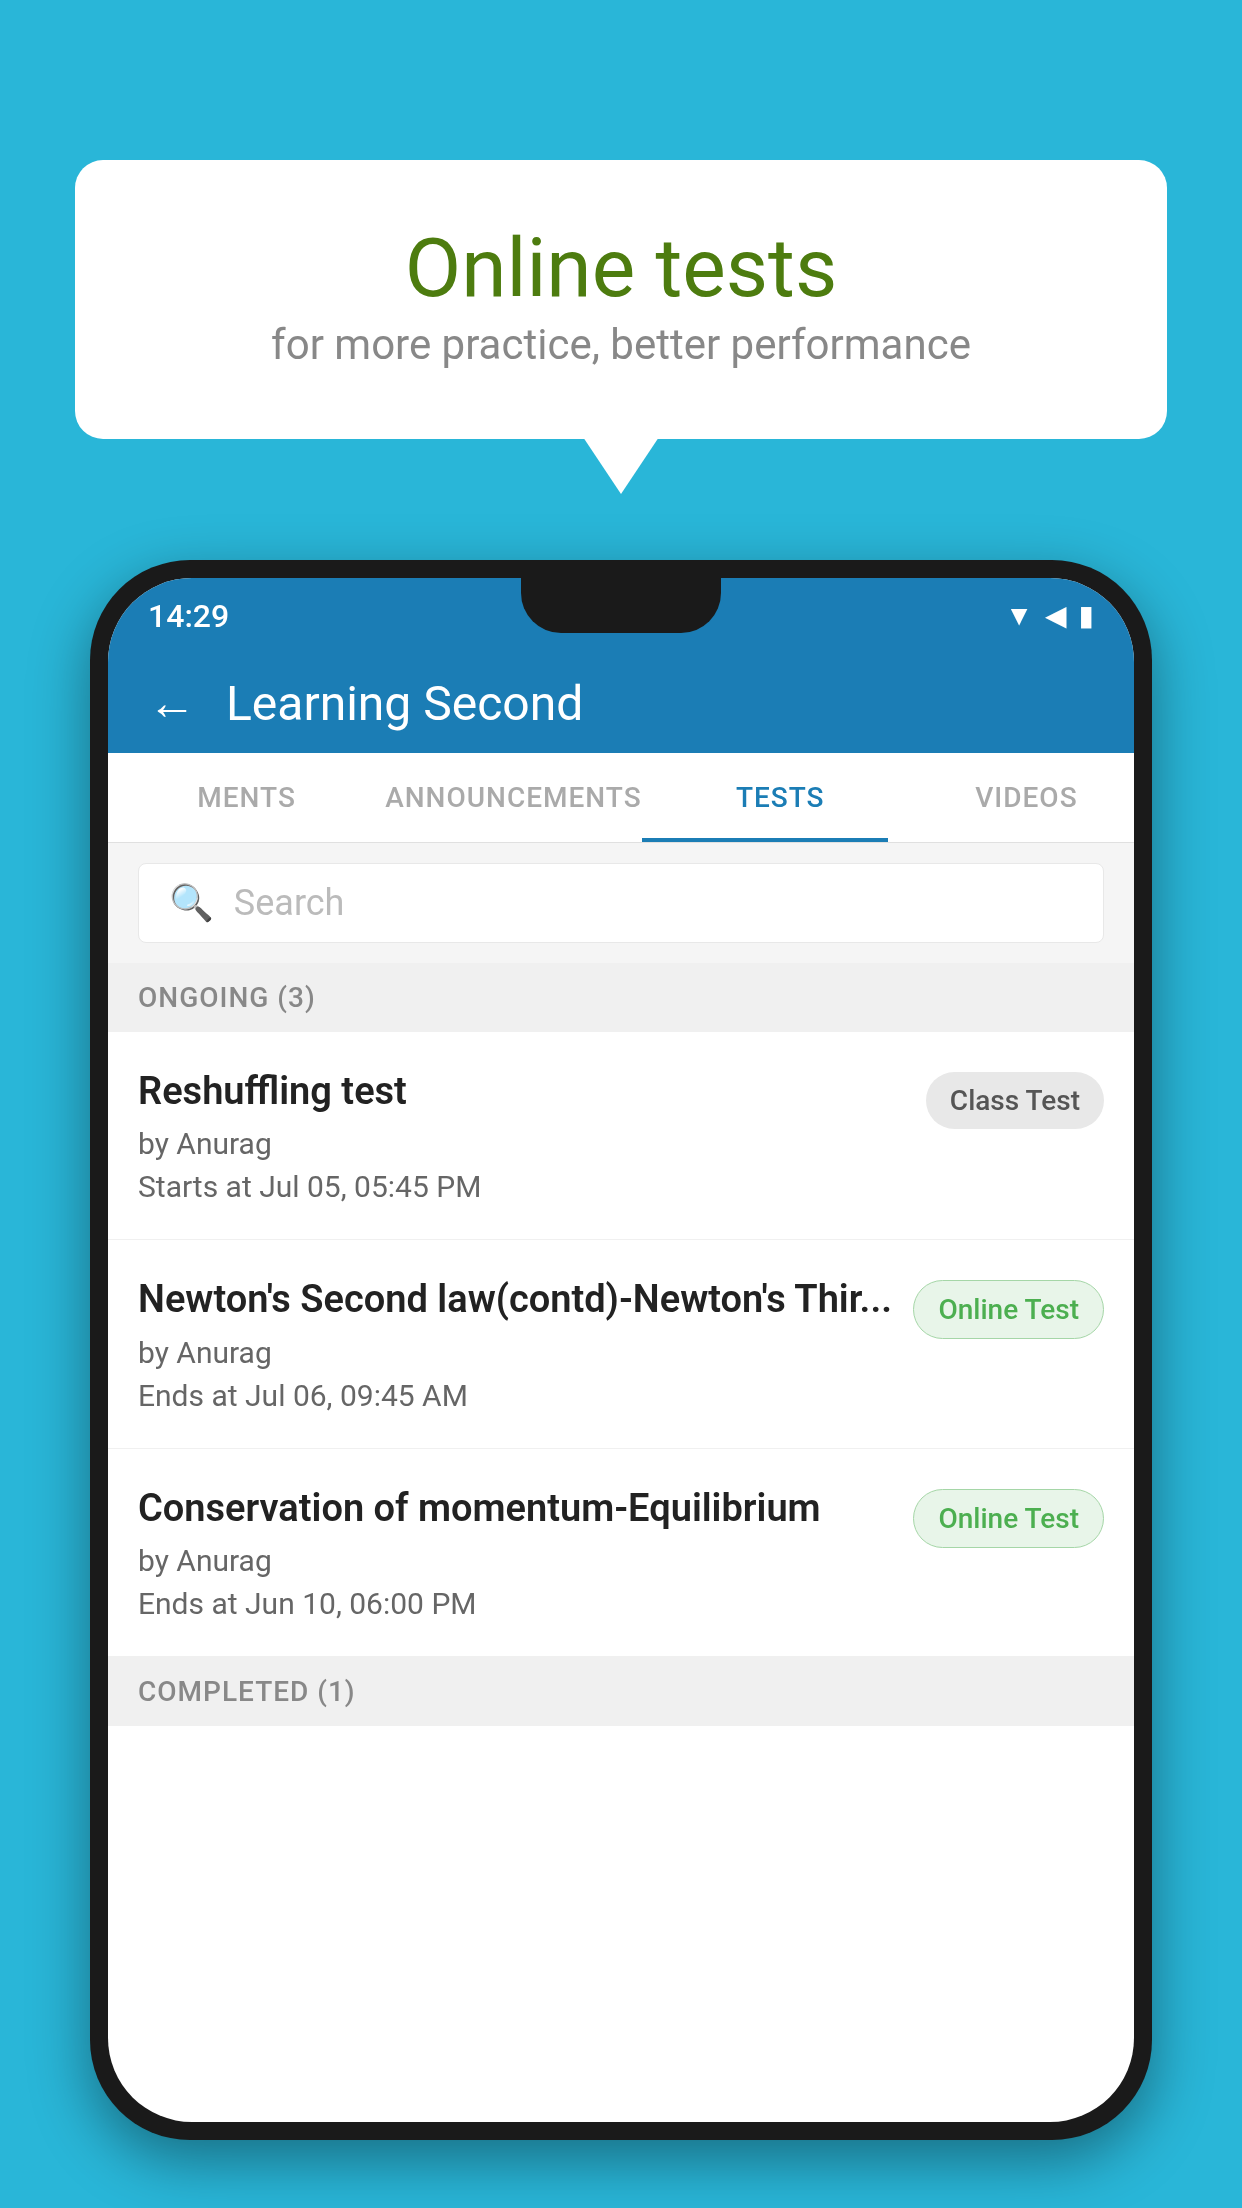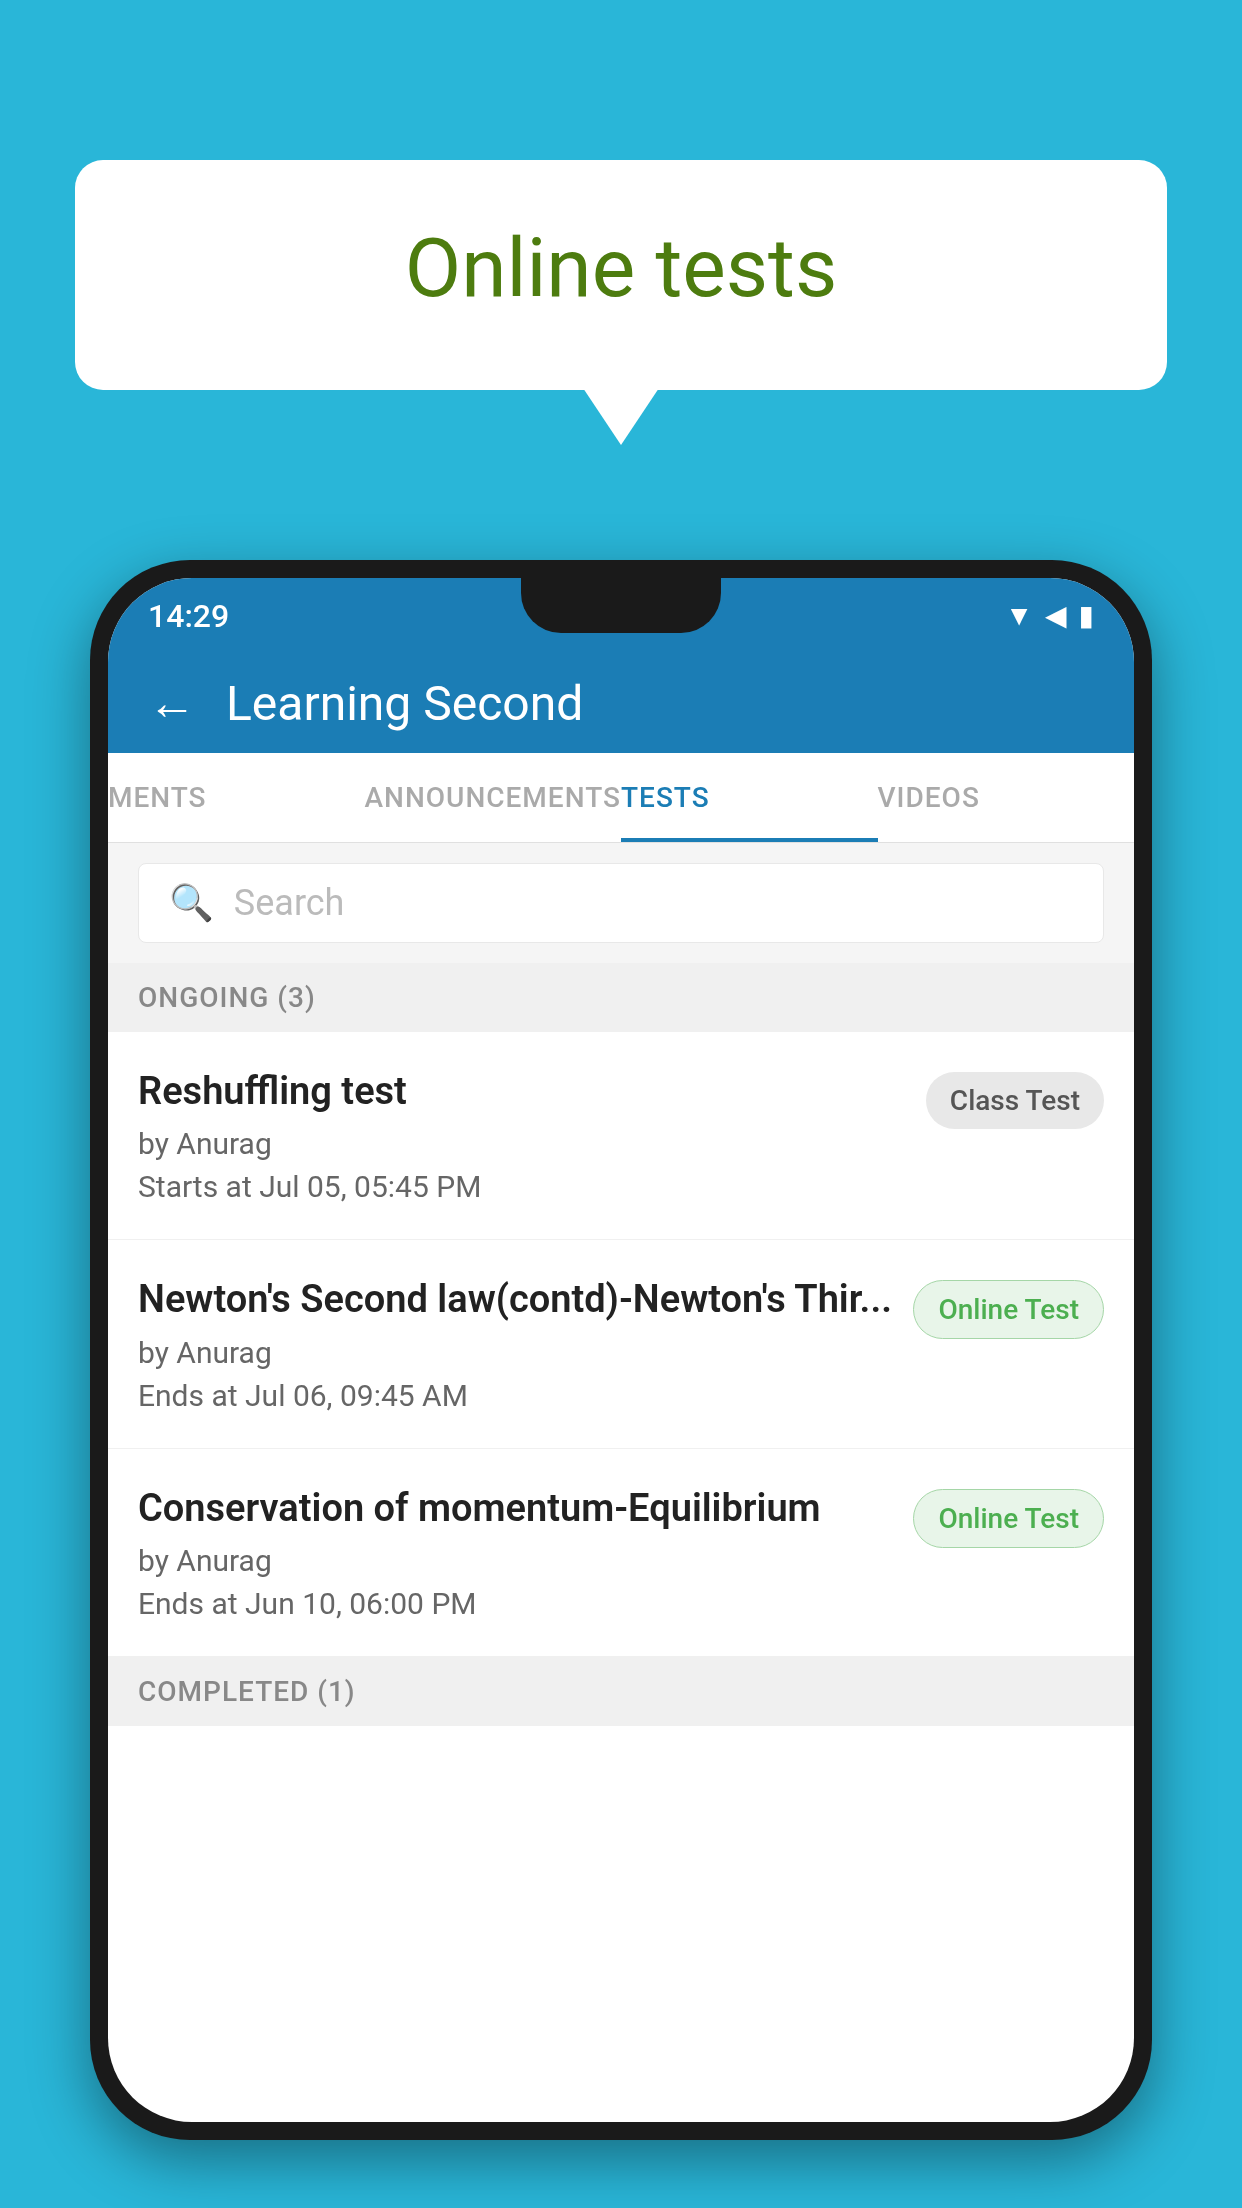--- a/index.html
+++ b/index.html
@@ -156,23 +156,24 @@
       flex: 1;
       text-align: center;
       font-size: 28px;
       font-weight: 500;
       color: #aaa;
       text-transform: uppercase;
       letter-spacing: 1px;
       height: 100%;
       display: flex;
       align-items: center;
-      justify-content: flex-start;
+      justify-content: center;
       position: relative;
       cursor: pointer;
+      padding-left: 31px;
     }
 
     .tab.active {
       color: #1b7db5;
     }
 
     .tab.active::after {
       content: '';
       position: absolute;
       bottom: 0;
@@ -283,20 +284,21 @@
       padding: 18px 30px;
     }
   </style>
 </head>
 <body>
 
 <div style="position:absolute;top:0;left:0;width:1242px;height:2208px;background:#29b6d8;"></div>
 
 <div class="speech-bubble">
   <div class="bubble-title">Online tests</div>
+  <div class="bubble-subtitle">for more practice, better performance</div>
 </div>
 
 <div class="phone-container">
   <div class="phone-frame">
     <div class="phone-screen">
 
       <div class="status-bar">
         <div class="notch"></div>
         <span class="status-time">14:29</span>
         <div class="status-icons">

